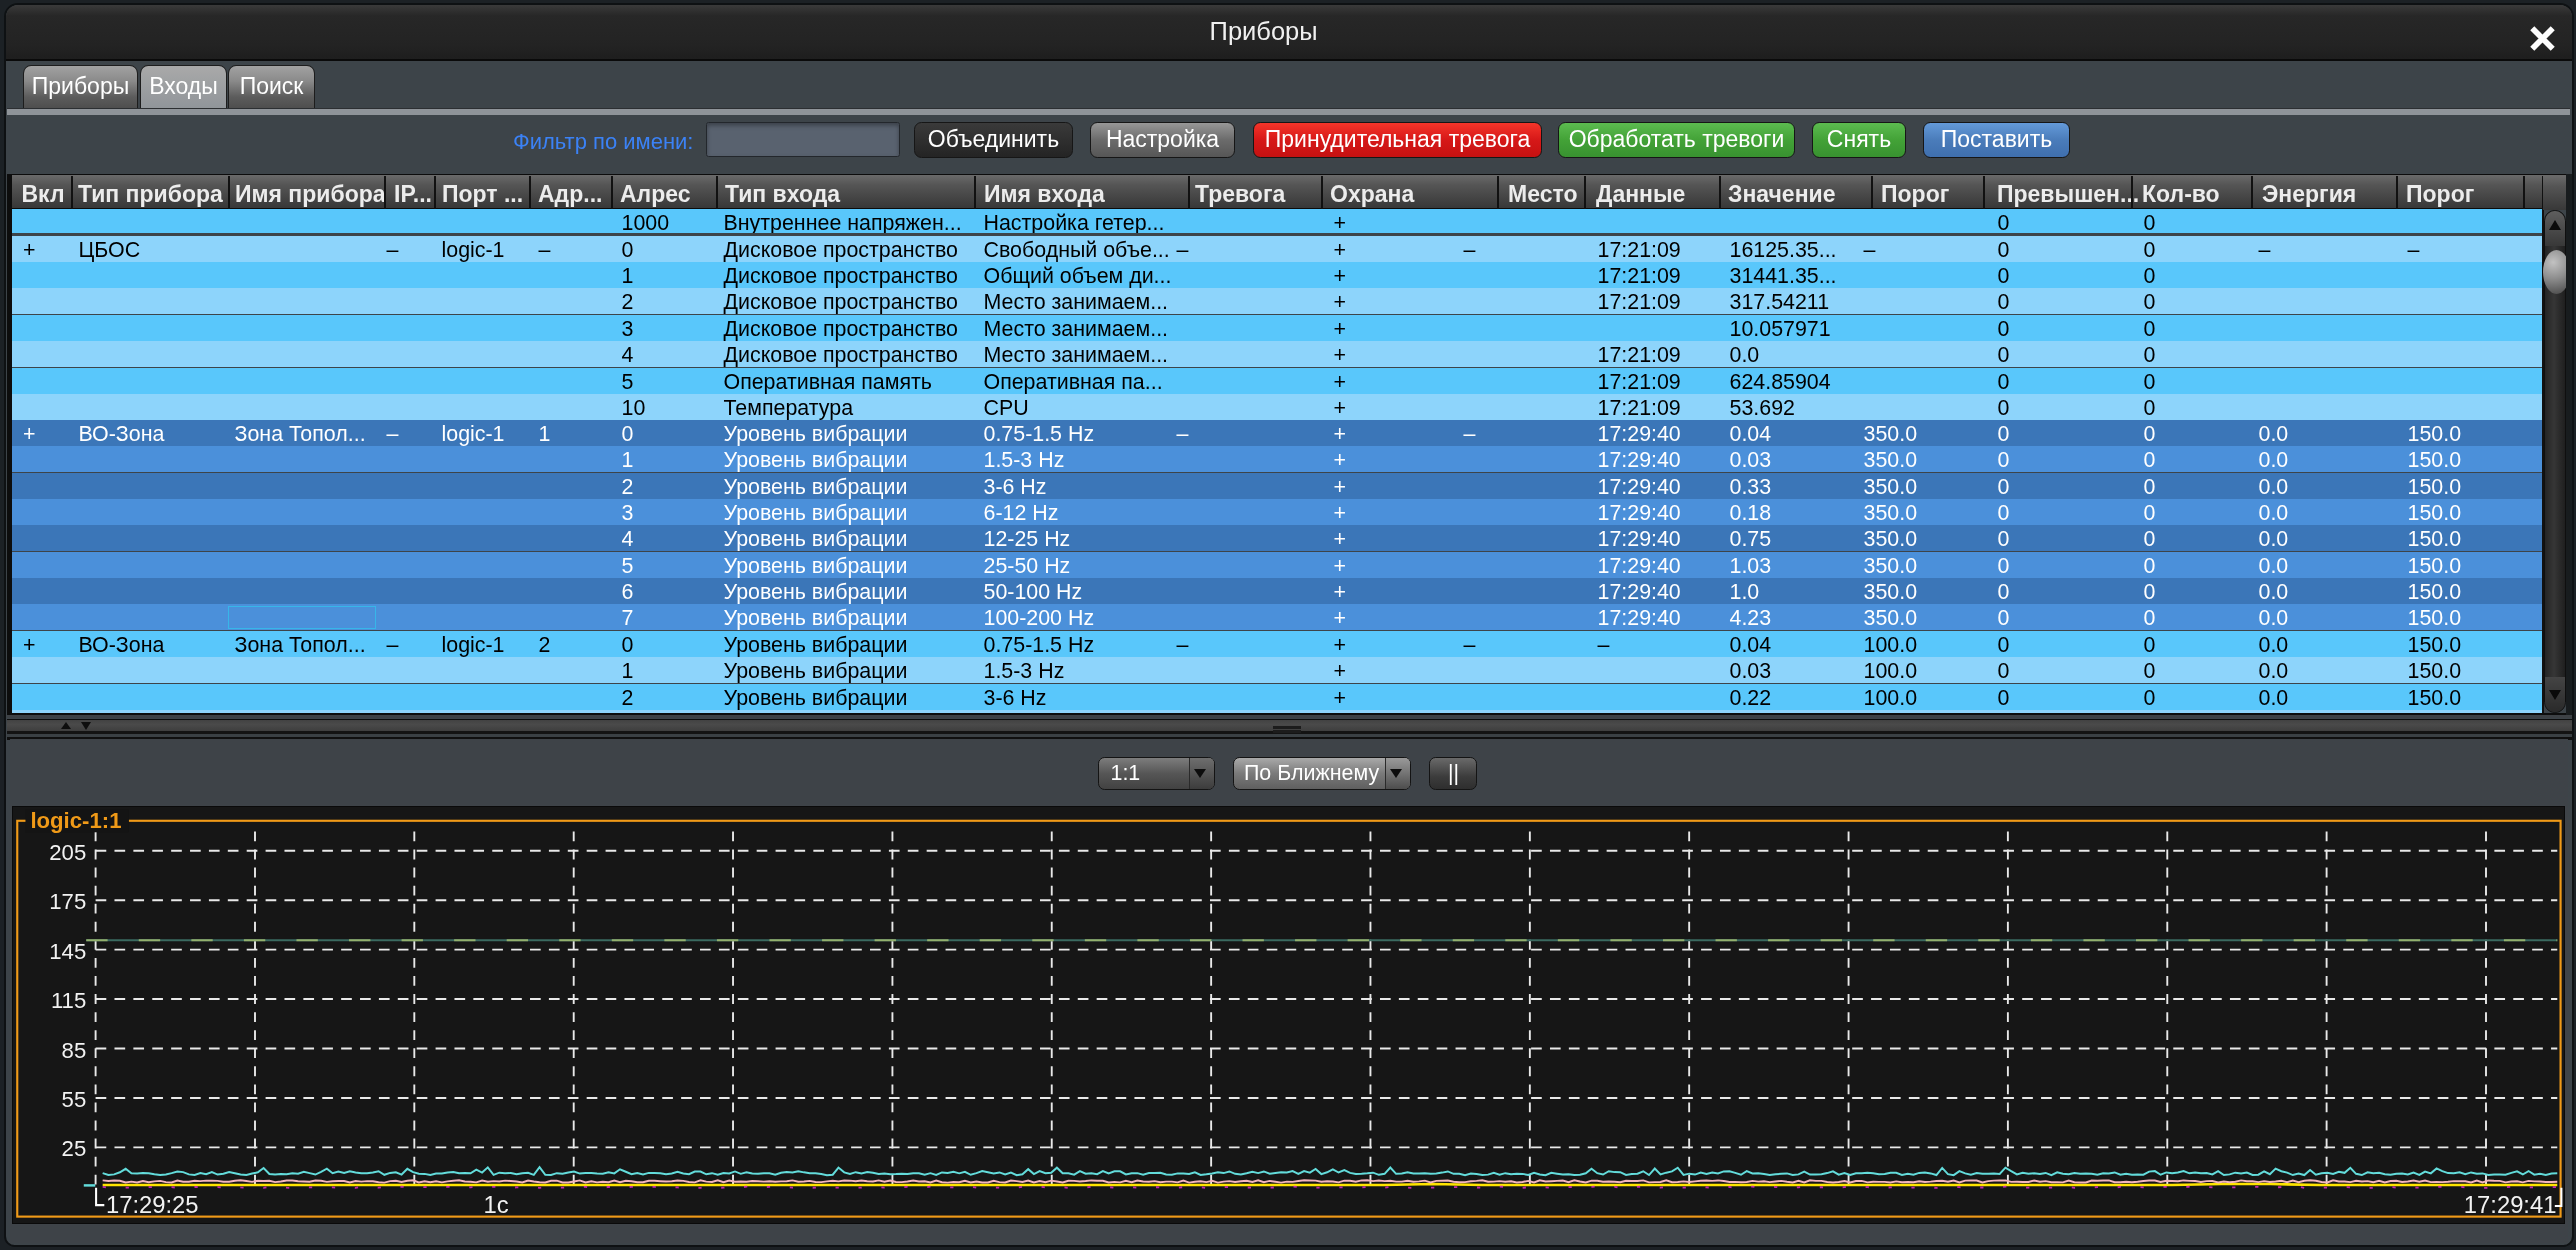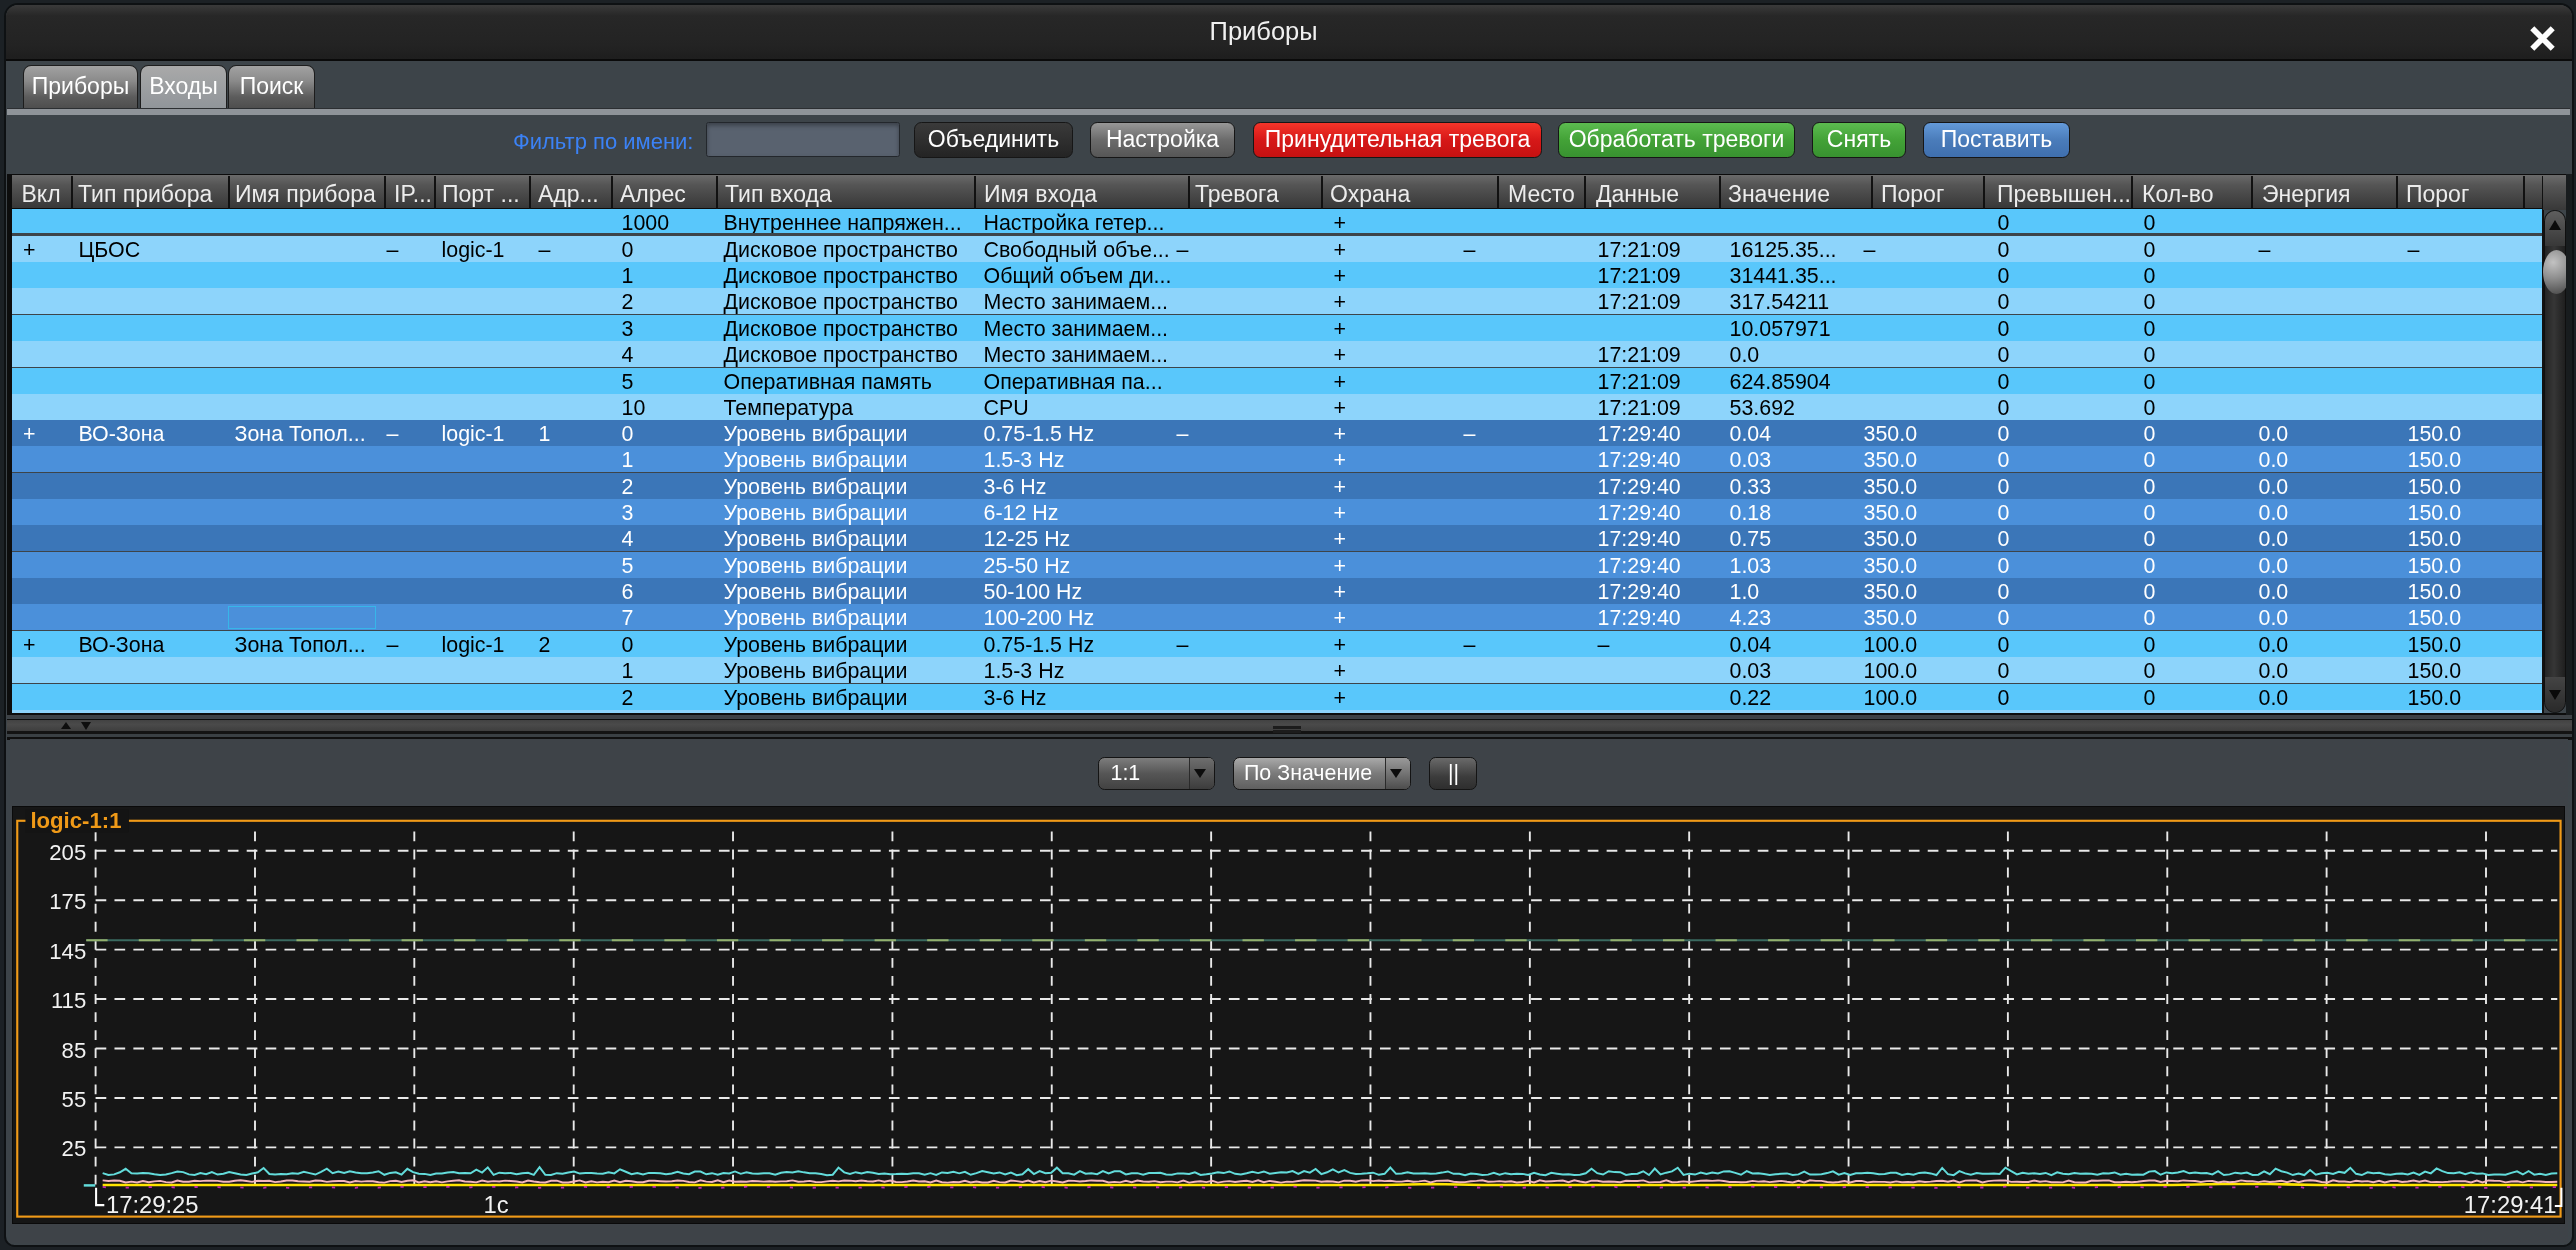--- a/index.html
+++ b/index.html
@@ -19,21 +19,21 @@
 .lbl { position:absolute; color:#3b82f6; font-size:22px; white-space:nowrap; }
 #filter { position:absolute; left:706px; top:122px; width:194px; height:35px;
   background:#59626f; border:1.6px solid #23272c; border-radius:2.5px;
   box-shadow:inset 0 2.5px 4.1px rgba(0,0,0,.35); }
 .btn { position:absolute; top:122px; height:36px; border-radius:7.4px; color:#fff;
   font-size:23px; text-align:center; border:1.6px solid #161616; white-space:nowrap; }
 .btn span { display:block; margin-top:3.3px; }
 #thead { position:absolute; left:10px; top:174px; width:2558px; height:35px;
   background:linear-gradient(#6a6a6a,#555 30%,#3e3e3e 85%,#383838);
   border-top:1.6px solid #0c0c0c; border-bottom:1.6px solid #0c0c0c;
-  color:#ececec; font-size:23px; }
+  color:#ececec; font-size:23px;font-weight:bold; }
 #thead span { position:absolute; top:5.8px; white-space:nowrap; }
 .csep { position:absolute; top:176px; width:1.6px; height:34px; background:#111; }
 .row { position:absolute; left:11.5px; width:2530px; font-size:21.4px; overflow:hidden; }
 .row span { position:absolute; top:1.6px; white-space:nowrap; }
 #focusbox { position:absolute; left:228px; top:606px; width:148px; height:23px;
   border:1.6px solid #37b6e9; }
 #vscroll { position:absolute; left:2544px; top:210px; width:22px; height:503px;
   background:linear-gradient(90deg,#242424,#363636 45%,#1f1f1f); border-radius:10.7px;
   border:0.8px solid #0f0f0f; }
 .arrcell { position:absolute; left:0; right:0; height:35px; }
@@ -403,21 +403,21 @@
 <div class="bz" style="top:737px;height:2.5px;background:#0f0f0f"></div>
 <div style="position:absolute;left:1273px;top:726px;width:28px;height:2.5px;background:#1c1c1c"></div>
 <div style="position:absolute;left:1273px;top:730px;width:28px;height:2.5px;background:#1c1c1c"></div>
 <div id="chartpanel"></div>
 <div id="blackarea"></div>
 <div class="combo" style="left:1098px;width:117px;background:linear-gradient(#7d7d7d,#565656 50%,#424242)">
   <span style="position:absolute;left:11.5px;top:2.5px">1:1</span>
     <div class="cap" style="background:linear-gradient(#6e6e6e,#3c3c3c)"></div>
 </div>
 <div class="combo" style="left:1233px;width:178px;background:linear-gradient(#a9a9a9,#7a7a7a 50%,#5f5f5f)">
-  <span style="position:absolute;left:10px;top:2.5px">По Значение</span>
+  <span style="position:absolute;left:10px;top:2.5px">По Ближнему</span>
     <div class="cap" style="background:linear-gradient(#9a9a9a,#4d4d4d)"></div>
 </div>
 <div class="combo" style="left:1429px;width:48px;background:linear-gradient(#6a6a6a,#3c3c3c 60%,#2e2e2e)">
   <span style="position:absolute;left:18px;top:2.5px">||</span>
 </div>
 <svg width="2553" height="418" viewBox="0 0 3108 509" style="position:absolute;left:11.5px;top:806px">
 <line x1="101.4" y1="31" x2="101.4" y2="461" stroke="#e9e9e9" stroke-width="2.3" stroke-dasharray="12 10"></line>
 <line x1="295.5" y1="31" x2="295.5" y2="461" stroke="#e9e9e9" stroke-width="2.3" stroke-dasharray="12 10"></line>
 <line x1="489.5" y1="31" x2="489.5" y2="461" stroke="#e9e9e9" stroke-width="2.3" stroke-dasharray="12 10"></line>
 <line x1="683.6" y1="31" x2="683.6" y2="461" stroke="#e9e9e9" stroke-width="2.3" stroke-dasharray="12 10"></line>

